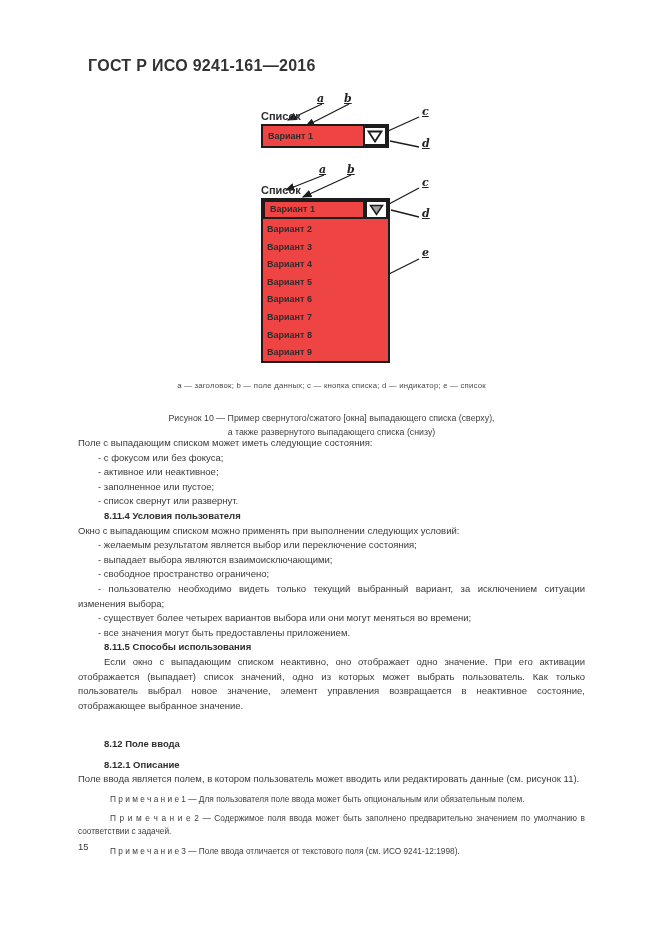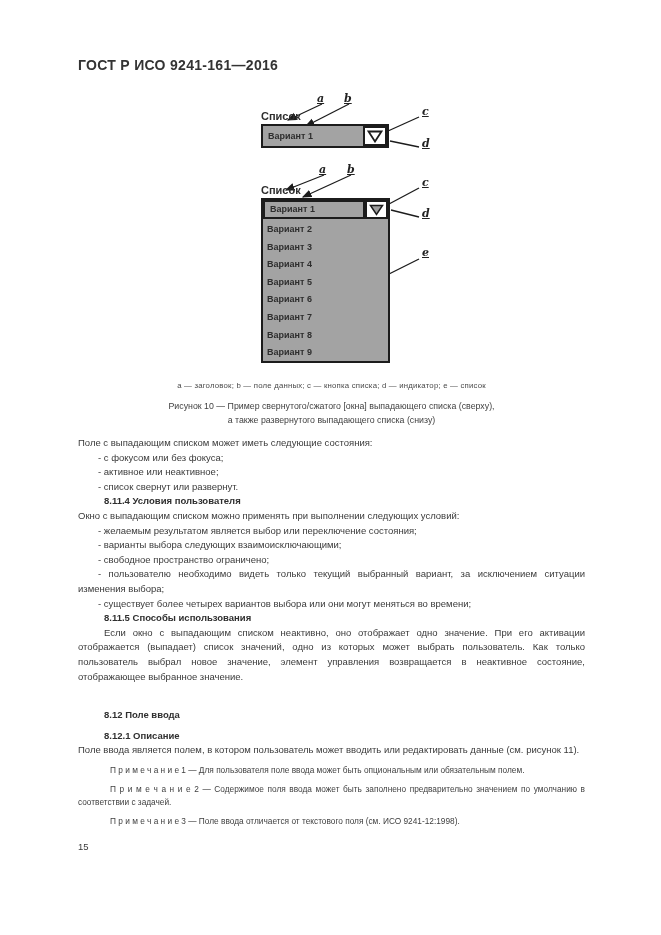--- a/index.html
+++ b/index.html
@@ -2,48 +2,48 @@
 <html><head>
 <meta charset="utf-8">
 <style>
   html,body { margin:0; padding:0; }
   body {
     width:661px; height:935px; background:#ffffff; position:relative;
     font-family:"Liberation Sans", sans-serif; color:#3a3a3a;
     overflow:hidden;
   }
   .doc-header {
-    position:absolute; left:78px; top:57px;
-    font-size:14px; font-weight:bold; color:#333; letter-spacing:0.3px;
+    position:absolute; left:88px; top:57px;
+    font-size:16px; font-weight:bold; color:#333; letter-spacing:0.3px;
   }
   
   .overlay { position:absolute; left:0; top:0; width:661px; height:935px; pointer-events:none; }
   .callout-letter {
     position:absolute; font-family:"DejaVu Serif", serif; font-style:italic;
     font-weight:bold; font-size:11px; line-height:11px; color:#222;
     text-decoration:underline;
   }
   .fig-label { position:absolute; font-size:11px; font-weight:bold; color:#2e2e2e; }
   .ddbox {
-    position:absolute; border:2px solid #1c1c1c; background:#a3a3a3; box-sizing:border-box;
+    position:absolute; border:2px solid #1c1c1c; background:#ef4444; box-sizing:border-box;
   }
   .dd-value { font-size:9px; font-weight:600; color:#2e2e2e; padding-left:5px; white-space:nowrap; }
   .dd-button {
     position:absolute; border:2px solid #1c1c1c; box-sizing:border-box; background:#fff;
     display:flex; align-items:center; justify-content:center;
   }
   .list-items { position:absolute; font-size:9px; font-weight:600; color:#2e2e2e; }
   .list-items .dd-item { height:17.6px; line-height:17.6px; white-space:nowrap; }
   
   .fig-legend {
     position:absolute; left:78px; top:381px; width:507px; text-align:center;
     font-size:7.8px; color:#4a4a4a; letter-spacing:0.2px;
   }
   .fig-caption {
-    position:absolute; left:78px; top:400px; width:507px; text-align:center;
+    position:absolute; left:78px; top:412px; width:507px; text-align:center;
     font-size:8.8px; line-height:13.5px; color:#3f3f3f;
   }
   
   .content {
     position:absolute; left:78px; top:436px; width:507px;
     font-size:9.5px; line-height:14.6px; color:#3a3a3a;
   }
   .content h3 {
     font-size:9.5px; font-weight:bold; color:#2f2f2f;
     margin:0; text-indent:26px; line-height:14.6px;
@@ -146,32 +146,34 @@
   <div>а также развернутого выпадающего списка (снизу)</div>
 </div>
 
 <div class="content">
 
   <p class="para" style="text-indent:0">Поле с выпадающим списком может иметь следующие состояния:</p>
   <div>
 
   <p class="bullet">- с фокусом или без фокуса;</p>
       <p class="bullet">- активное или неактивное;</p>
+      <p class="bullet">- заполненное или пустое;</p>
       <p class="bullet">- список свернут или развернут.</p>
     </div>
 
   <h3>8.11.4 Условия пользователя</h3>
   <p class="para" style="text-indent:0">Окно с выпадающим списком можно применять при выполнении следующих условий:</p>
   <div>
 
   <p class="bullet">- желаемым результатом является выбор или переключение состояния;</p>
-      <p class="bullet">- варианты выбора следующих взаимоисключающими;</p>
+      <p class="bullet">- выпадает выбора являются взаимоисключающими;</p>
       <p class="bullet">- свободное пространство ограничено;</p>
       <p class="bullet">- пользователю необходимо видеть только текущий выбранный вариант, за исключением ситуации изменения выбора;</p>
       <p class="bullet">- существует более четырех вариантов выбора или они могут меняться во времени;</p>
+      <p class="bullet">- все значения могут быть предоставлены приложением.</p>
     </div>
 
   <h3>8.11.5 Способы использования</h3>
   <p class="para">Если окно с выпадающим списком неактивно, оно отображает одно значение. При его активации отображается (выпадает) список значений, одно из которых может выбрать пользователь. Как только пользователь выбрал новое значение, элемент управления возвращается в неактивное состояние, отображающее выбранное значение.</p>
 
   <h3 class="spaced">8.12 Поле ввода</h3>
 
   <h3>8.12.1 Описание</h3>
   <p class="para" style="text-indent:0">Поле ввода является полем, в котором пользователь может вводить или редактировать данные (см. рисунок 11).</p>
 

